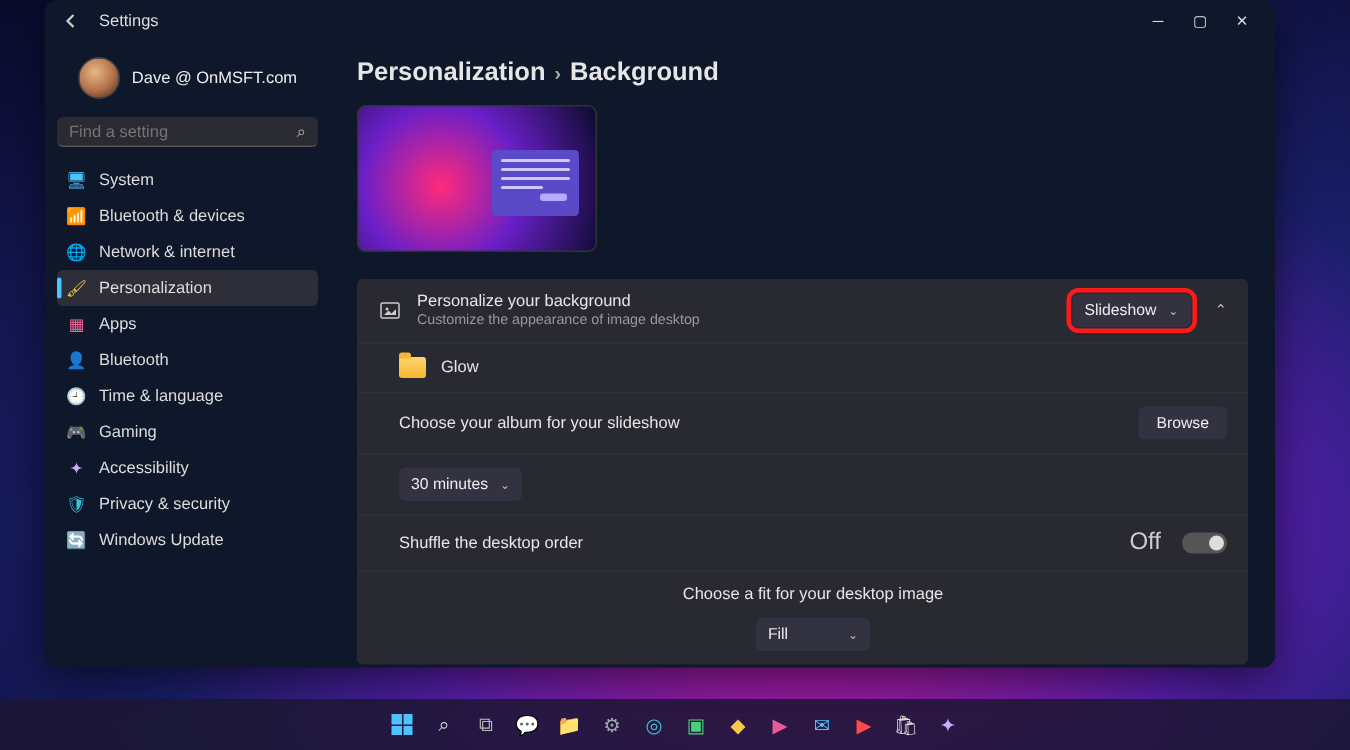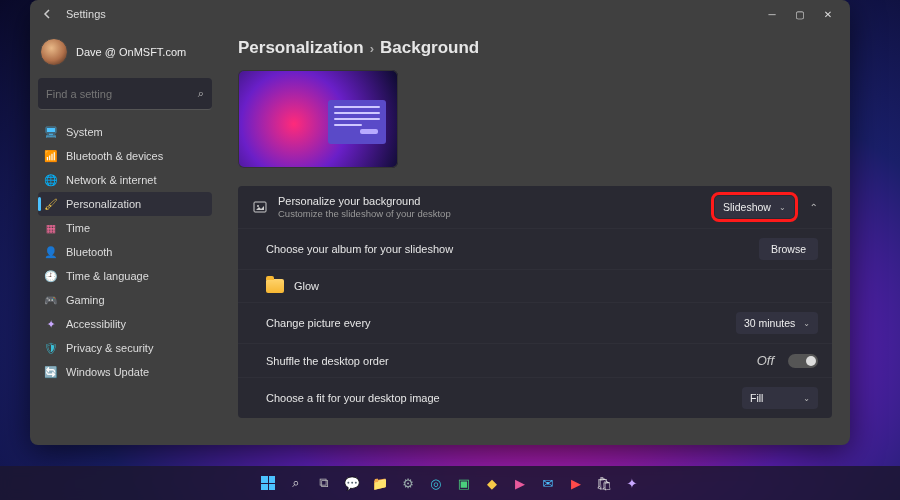--- a/index.html
+++ b/index.html
@@ -1,60 +1,60 @@
 <!DOCTYPE html>
 <html><head>
 <meta charset="utf-8">
 <style>
 *{margin:0;padding:0;box-sizing:border-box;font-family:'Segoe UI',Arial,sans-serif;}
 body{width:900px;height:500px;overflow:hidden;position:relative;background:radial-gradient(ellipse at 60% 70%,#ff2a7a 0%,#b01ba8 18%,#5a1fb0 38%,#1a1f6a 60%,#0a0a2a 100%);}
-.window{position:absolute;top:0;left:30px;width:820px;height:445px;background:#404040;border-radius:8px;box-shadow:0 8px 32px rgba(0,0,0,.6);color:#e6e6e6;display:flex;flex-direction:column;}
+.window{position:absolute;top:0;left:30px;width:820px;height:445px;background:#0f172a;border-radius:8px;box-shadow:0 8px 32px rgba(0,0,0,.6);color:#e6e6e6;display:flex;flex-direction:column;}
 .titlebar{height:28px;display:flex;align-items:center;padding:0 8px;font-size:11px;color:#ddd;}
 .tb-back{width:20px;height:20px;display:flex;align-items:center;justify-content:center;margin-right:8px;color:#ccc;}
 .tb-title{flex:0 0 auto;}
 .tb-spacer{flex:1;}
 .tb-btn{width:28px;height:22px;display:flex;align-items:center;justify-content:center;color:#ddd;font-size:10px;}
 .body{flex:1;display:flex;overflow:hidden;}
 .sidebar{width:190px;padding:6px 8px 8px 8px;display:flex;flex-direction:column;gap:2px;}
-.user{display:flex;align-items:center;gap:8px;padding:4px 2px 10px 2px;}
+.user{display:flex;align-items:center;gap:8px;padding:4px 2px 10px 2px;justify-content:center;}
 .avatar{width:28px;height:28px;border-radius:50%;background:radial-gradient(circle at 40% 35%,#e8b887 0%,#b0704a 55%,#3a2218 100%);border:1px solid #444;}
 .uname{font-size:11px;color:#eee;}
-.search{display:flex;align-items:center;background:#2a2a33;border-radius:4px;padding:0 8px;height:32px;margin-bottom:8px;border-bottom:1px solid #555;}
+.search{display:flex;align-items:center;background:#2a2a33;border-radius:4px;padding:0 8px;height:20px;margin-bottom:8px;border-bottom:1px solid #555;}
 .search input{flex:1;background:transparent;border:none;outline:none;color:#ccc;font-size:11px;}
 .search .sicon{color:#bbb;font-size:11px;}
 .nav{display:flex;flex-direction:column;gap:0;}
 .nav-item{display:flex;align-items:center;gap:8px;padding:5px 6px;font-size:11px;color:#ddd;border-radius:4px;position:relative;}
 .nav-item.active{background:#2e2e38;}
 .nav-item.active::before{content:'';position:absolute;left:0;top:5px;bottom:5px;width:3px;background:#4cc2ff;border-radius:2px;}
 .nicon{width:14px;height:14px;display:inline-flex;align-items:center;justify-content:center;font-size:11px;}
 .c-blue{color:#4cc2ff;} .c-cyan{color:#3ac0d8;} .c-teal{color:#2cd8c8;} .c-yel{color:#f7c948;} .c-pink{color:#f76a9b;} .c-green{color:#4ad07d;} .c-orange{color:#ffb24c;} .c-lav{color:#c9a8ff;}
 .main{flex:1;padding:10px 18px 10px 18px;overflow:auto;}
 .crumb{font-size:17px;font-weight:600;margin-bottom:12px;display:flex;align-items:center;gap:6px;}
 .crumb .sep{color:#aaa;font-size:13px;}
 .preview{width:160px;height:98px;border-radius:6px;background:radial-gradient(circle at 35% 55%,#ff2a7a 0%,#6a1fc8 45%,#0a0a2a 100%);position:relative;margin-bottom:18px;box-shadow:0 0 0 1px #333 inset;}
 .preview .win{position:absolute;right:12px;top:30px;width:58px;height:44px;background:#5a4ac8;border-radius:3px;padding:6px;}
 .preview .line{height:2px;background:#cfc8ff;margin-bottom:4px;border-radius:1px;}
 .preview .bar{position:absolute;bottom:10px;right:8px;width:18px;height:5px;background:#b8aaff;border-radius:2px;}
 .card{background:#292932;border-radius:4px;margin-bottom:4px;}
 .row{display:flex;align-items:center;padding:9px 14px;font-size:11px;gap:10px;border-bottom:1px solid rgba(255,255,255,.03);}
-.row:last-child{border-bottom:none;}
+.row:last-child{border-bottom:none;flex-direction:column;}
 .row.sub{padding-left:28px;}
 .row-icon{width:16px;height:16px;color:#ccc;display:flex;align-items:center;justify-content:center;}
 .row-text{flex:1;}
 .row-sub{font-size:9.5px;color:#999;margin-top:1px;}
 .dropbtn{background:#323240;border-radius:4px;padding:5px 8px;font-size:10.5px;display:flex;align-items:center;gap:8px;min-width:76px;justify-content:space-between;color:#eee;}
 .dropbtn.hl{outline:3px solid #ff1a1a;outline-offset:1px;}
 .chev{font-size:8px;color:#bbb;}
 .exp{color:#bbb;font-size:10px;margin-left:6px;}
 .btn{background:#323240;border-radius:4px;padding:5px 12px;font-size:10.5px;color:#eee;}
 .folder{width:18px;height:14px;background:linear-gradient(#ffd36b,#f7b733);border-radius:2px;position:relative;}
 .folder::before{content:'';position:absolute;top:-3px;left:0;width:8px;height:4px;background:#f7b733;border-radius:2px 2px 0 0;}
 .toggle{width:30px;height:14px;border-radius:8px;background:#555;position:relative;}
 .toggle::after{content:'';position:absolute;right:2px;top:2px;width:10px;height:10px;border-radius:50%;background:#ddd;}
-.toggle-label{font-size:13px;color:#ccc;margin-right:4px;font-style:italic;}
+.toggle-label{font-size:16px;color:#ccc;margin-right:4px;}
 .taskbar{position:absolute;bottom:0;left:0;right:0;height:34px;background:rgba(28,22,48,.85);backdrop-filter:blur(6px);display:flex;align-items:center;justify-content:center;gap:6px;}
 .tb-icon{width:22px;height:22px;border-radius:3px;display:flex;align-items:center;justify-content:center;font-size:13px;}
 .win-logo{display:grid;grid-template-columns:1fr 1fr;grid-template-rows:1fr 1fr;gap:1px;width:14px;height:14px;}
 .win-logo span{background:#4cc2ff;}
 </style>
 </head>
 <body>
 
 <div class="window">
   <div class="titlebar">
@@ -92,21 +92,21 @@
           <div class="nav-item">
             <span class="nicon c-teal">🌐</span>
             <span>Network &amp; internet</span>
           </div>
           <div class="nav-item active">
             <span class="nicon c-yel">🖌</span>
             <span>Personalization</span>
           </div>
           <div class="nav-item">
             <span class="nicon c-pink">▦</span>
-            <span>Time</span>
+            <span>Apps</span>
           </div>
           <div class="nav-item">
             <span class="nicon c-green">👤</span>
             <span>Bluetooth</span>
           </div>
           <div class="nav-item">
             <span class="nicon c-orange">🕘</span>
             <span>Time &amp; language</span>
           </div>
           <div class="nav-item">
@@ -149,41 +149,40 @@
         <div class="row">
           <div class="row-icon">
             <svg width="14" height="14" viewBox="0 0 14 14">
                 <rect x="1" y="2" width="12" height="10" rx="1" stroke="#ccc" fill="none"></rect>
                 <circle cx="5" cy="6" r="1" fill="#ccc"></circle>
                 <path d="M3 10l3-3 2 2 3-3v4H3z" fill="#ccc"></path>
               </svg>
           </div>
           <div class="row-text">
             <div>Personalize your background</div>
-            <div class="row-sub">Customize the slideshow of your desktop</div>
+            <div class="row-sub">Customize the appearance of image desktop</div>
           </div>
           <div class="dropbtn hl">
             <span>Slideshow</span>
             <span class="chev">⌄</span>
           </div>
           <div class="exp">⌃</div>
         </div>
 
         <div class="row sub">
+          <div class="folder"></div>
+          <div>Glow</div>
+        </div>
+
+        <div class="row sub">
           <div class="row-text">Choose your album for your slideshow</div>
           <div class="btn">Browse</div>
         </div>
 
         <div class="row sub">
-          <div class="folder"></div>
-          <div>Glow</div>
-        </div>
-
-        <div class="row sub">
-          <div class="row-text">Change picture every</div>
           <div class="dropbtn">
             <span>30 minutes</span>
             <span class="chev">⌄</span>
           </div>
         </div>
 
         <div class="row sub">
           <div class="row-text">Shuffle the desktop order</div>
           <span class="toggle-label">Off</span>
           <div class="toggle"></div>

